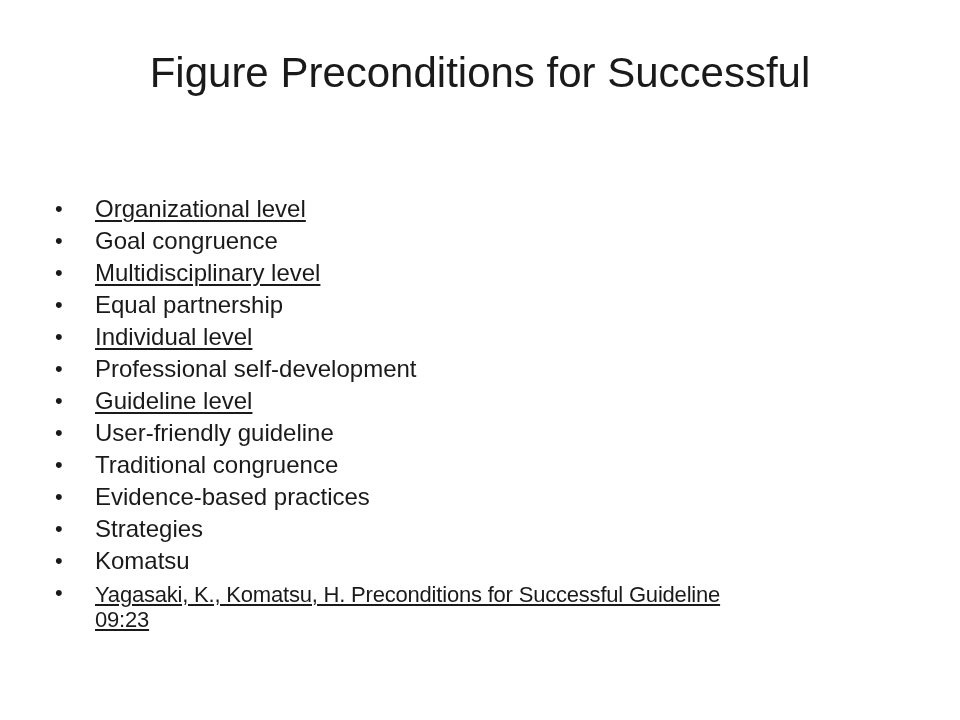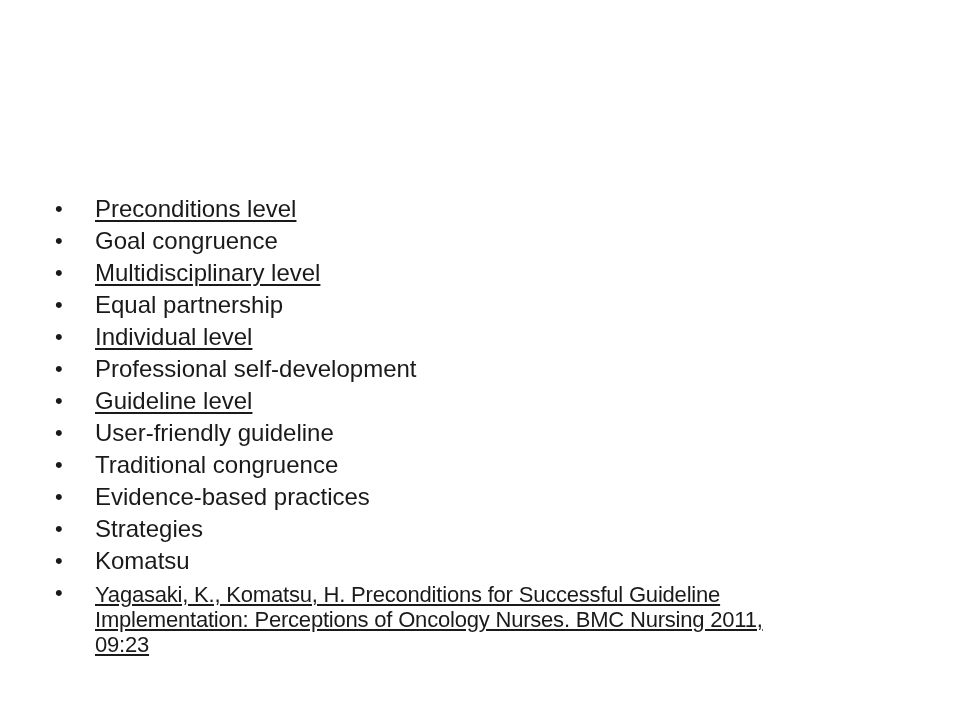--- a/index.html
+++ b/index.html
@@ -69,26 +69,27 @@
     display: block;
     white-space: nowrap;
   }
 </style>
 </head>
 <body>
 
 <div class="slide">
 
   <h1 class="title">
+    <span class="tline">Figure Preconditions for Successful</span>
   </h1>
 
   <ul class="bullets">
     <li class="row">
       <span class="dot">•</span>
-      <span class="txt u">Preconditions level</span>
+      <span class="txt u">Organizational level</span>
     </li>
     <li class="row">
       <span class="dot">•</span>
       <span class="txt">Goal congruence</span>
     </li>
     <li class="row">
       <span class="dot">•</span>
       <span class="txt u">Multidisciplinary level</span>
     </li>
     <li class="row">
@@ -124,19 +125,18 @@
       <span class="txt">Strategies</span>
     </li>
     <li class="row">
       <span class="dot">•</span>
       <span class="txt">Komatsu</span>
     </li>
     <li class="row citation">
       <span class="dot">•</span>
       <span class="txt">
         <span class="cline">Yagasaki, K., Komatsu, H. Preconditions for Successful Guideline</span>
-        <span class="cline">Implementation: Perceptions of Oncology Nurses. BMC Nursing 2011,</span>
         <span class="cline">09:23</span>
       </span>
     </li>
   </ul>
 
 </div>
 
 </body></html>

